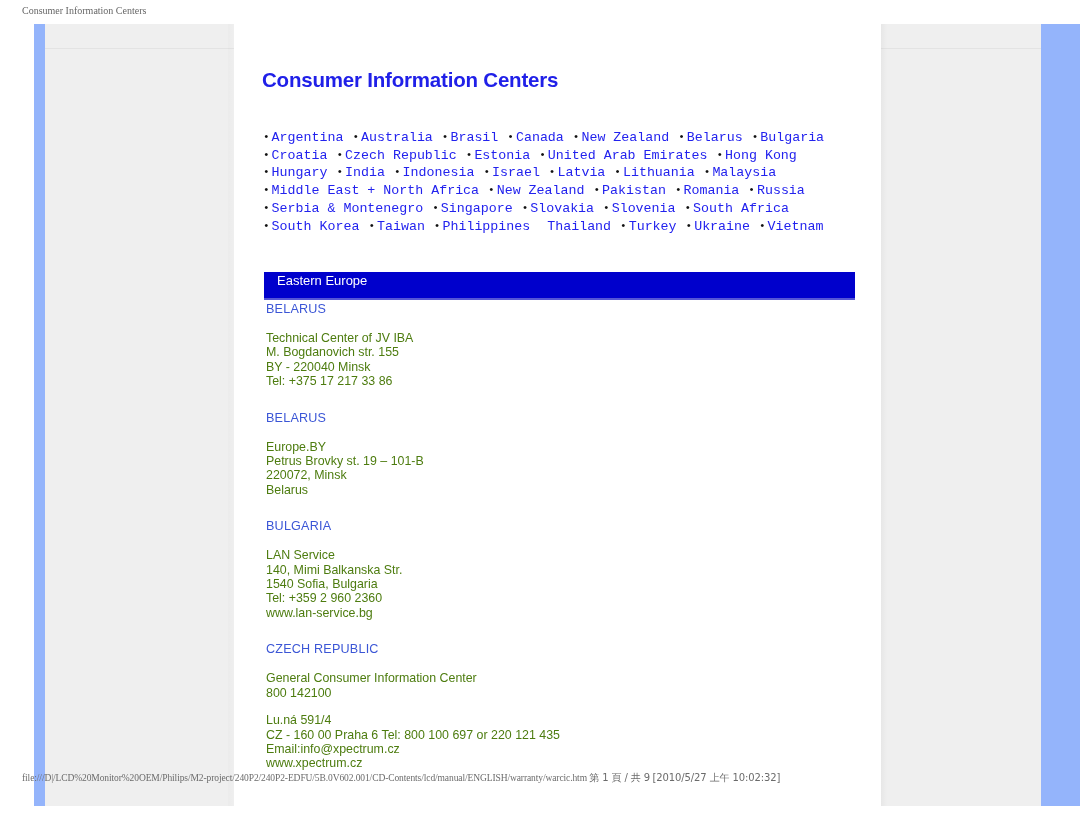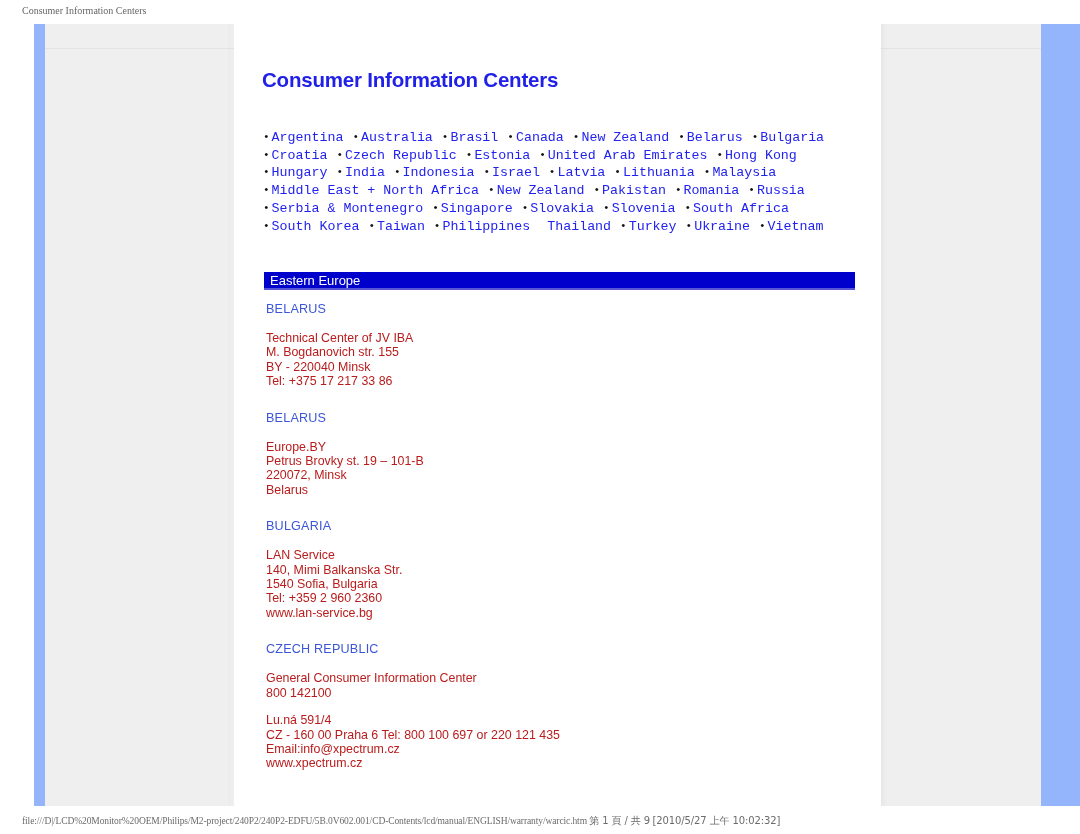--- a/index.html
+++ b/index.html
@@ -27,21 +27,21 @@
     font-size: 10px;
     color: #666666;
     line-height: 22px;
     padding-left: 22px;
     box-sizing: border-box;
     white-space: nowrap;
   }
   .print-footer {
     position: absolute;
     left: 0;
-    top: 811px;
+    top: 768px;
     width: 1080px;
     height: 20px;
     font-family: "Liberation Serif", serif;
     font-size: 9.5px;
     color: #6b6b6b;
     line-height: 20px;
     padding-left: 22px;
     box-sizing: border-box;
     white-space: nowrap;
     letter-spacing: -0.1px;
@@ -165,27 +165,27 @@
     font-size: 13.3px;
   }
   .gap { display: inline-block; width: 9px; }
 
   
   .section-bar {
     position: absolute;
     left: 2px;
     top: 248px;
     width: 591px;
-    height: 18px;
+    height: 28px;
     background: #0000cc;
     border-bottom: 2px solid #5555d6;
     color: #ffffff;
     font-size: 13px;
     line-height: 18px;
-    padding-left: 6px;
+    padding-left: 13px;
     box-sizing: border-box;
     white-space: nowrap;
   }
 
   
   .entries {
     position: absolute;
     left: 4px;
     top: 278px;
     width: 590px;
@@ -193,21 +193,21 @@
   .entry { margin-bottom: 0; }
   .entry-title {
     color: #3b56d6;
     font-size: 12.6px;
     line-height: 15px;
     letter-spacing: 0.2px;
     margin: 0 0 14px 0;
     white-space: nowrap;
   }
   .entry-lines {
-    color: #b91c1c;
+    color: #4d7c0f;
     font-size: 12.4px;
     line-height: 14.4px;
     margin: 0 0 22px 0;
   }
   .entry-lines div { white-space: nowrap; }
   .entry-lines div.spacer { height: 13px; }
 </style>
 </head>
 <body>
 

